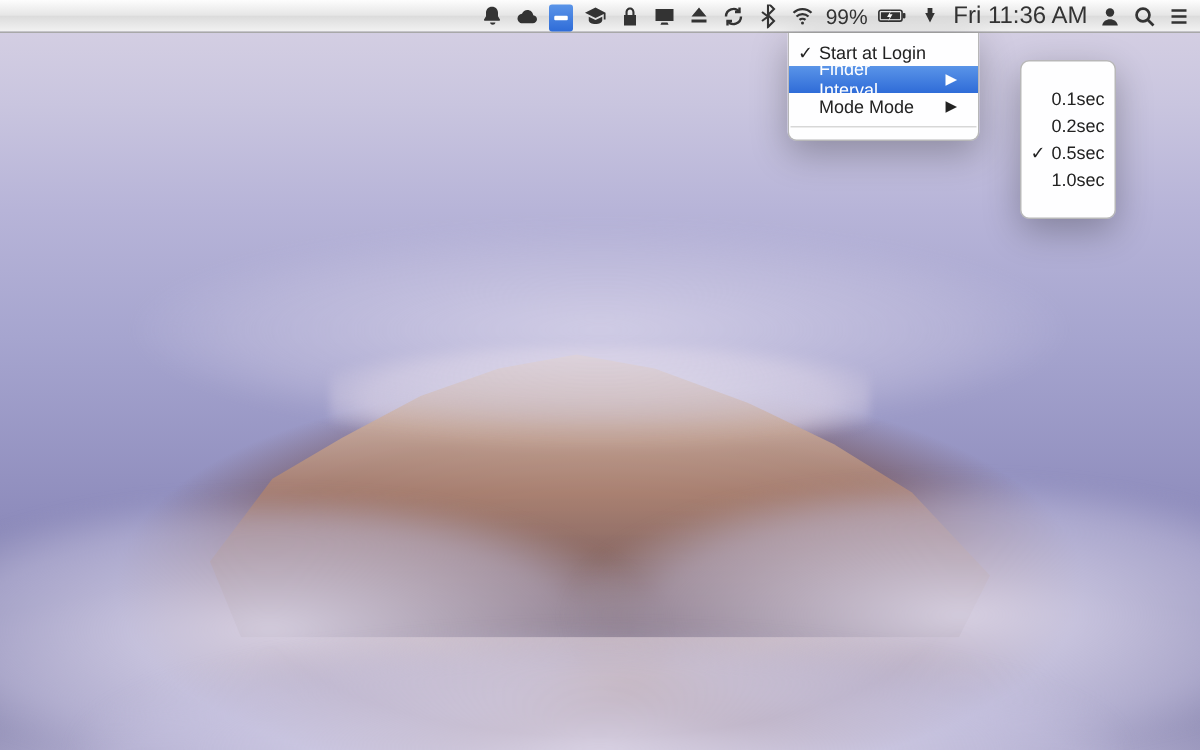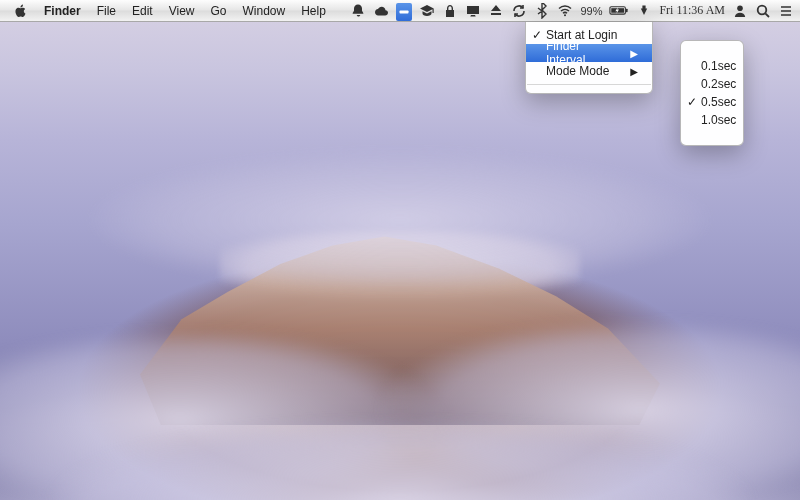--- a/index.html
+++ b/index.html
@@ -79,54 +79,38 @@
     position: relative;
     cursor: default;
   }
   .menu-item .check { position: absolute; left: 5px; width: 12px; text-align: center; }
   .menu-item .arrow { margin-left: auto; padding-left: 18px; font-size: 10px; }
   .menu-sep { height: 1px; margin: 4px 1px; background: #d7d7d7; }
   .menu-panel.main { left: 525px; top: 22px; width: 128px; }
   .menu-panel.sub  { left: 637px; top: 40px; width: 64px; padding: 16px 0; border-radius: 6px; border-top: 1px solid rgba(0,0,0,0.28); margin-left: 43px; }
   .menu-panel.sub .menu-item { padding: 0 10px 0 20px; }
 
-  .battery-text { font-size: 11px; color: #333; }
-  .clock-text { font-size: 12px; color: #333; font-family: Liberation Serif, serif; }
+  .battery-text { font-size: 14px; color: #333; }
+  .clock-text { font-size: 16px; color: #333; }
 
   .status-blue { background: linear-gradient(#5a94e8,#2f6cd8); border-radius: 2px; padding: 0 2px; height: 18px; margin-top: 2px; }
   .status-blue svg { color: #fff; }
 </style>
 </head>
 <body>
 
 <div class="wallpaper"></div>
 <div class="snow"></div>
 <div class="mountain"></div>
 <div class="cloud c3"></div>
 <div class="cloud c1"></div>
 <div class="cloud c2"></div>
 <div class="cloud c4"></div>
 
 <div class="menubar">
-  <div class="left">
-    <span class="mb-item apple">
-      <span class="icon">
-        <svg viewBox="0 0 16 16" fill="#333">
-            <path d="M11.2 8.4c0-1.8 1.5-2.6 1.5-2.7-0.8-1.2-2.1-1.4-2.6-1.4-1.1-0.1-2.1 0.6-2.7 0.6-0.6 0-1.4-0.6-2.3-0.6-1.2 0-2.3 0.7-2.9 1.8-1.2 2.1-0.3 5.3 0.9 7 0.6 0.8 1.3 1.8 2.2 1.7 0.9 0 1.2-0.6 2.3-0.6 1.1 0 1.4 0.6 2.3 0.6 1 0 1.6-0.9 2.2-1.7 0.7-1 1-1.9 1-2 0 0-1.9-0.7-1.9-2.7zM9.6 3c0.5-0.6 0.8-1.4 0.7-2.3-0.7 0-1.6 0.5-2.1 1.1-0.5 0.5-0.9 1.4-0.8 2.2 0.8 0.1 1.7-0.4 2.2-1z"></path>
-          </svg>
-      </span>
-    </span>
-    <span class="mb-item app">Finder</span>
-    <span class="mb-item">File</span>
-    <span class="mb-item">Edit</span>
-    <span class="mb-item">View</span>
-    <span class="mb-item">Go</span>
-    <span class="mb-item">Window</span>
-    <span class="mb-item">Help</span>
-  </div>
 
   <div class="right">
     <span class="icon status-icon">
       <svg viewBox="0 0 16 16" fill="#333">
           <path d="M8 1.5c-2.5 0-4 1.8-4 4v2.3L2.7 10c-.2.3 0 .8.4.8h9.8c.4 0 .6-.5.4-.8L12 7.8V5.5c0-2.2-1.5-4-4-4zM6.7 12c.2.9.9 1.5 1.8 1.5s1.6-.6 1.8-1.5H6.7z"></path>
         </svg>
     </span>
     <span class="icon status-icon">
       <svg viewBox="0 0 16 16" fill="#333">
           <path d="M12.5 7.2c-.2-2-1.9-3.5-3.9-3.5-1.6 0-3 1-3.6 2.4C3.3 6.2 2 7.6 2 9.3 2 11 3.4 12.5 5.2 12.5h7c1.5 0 2.8-1.2 2.8-2.7 0-1.4-1.1-2.5-2.5-2.6z"></path>

